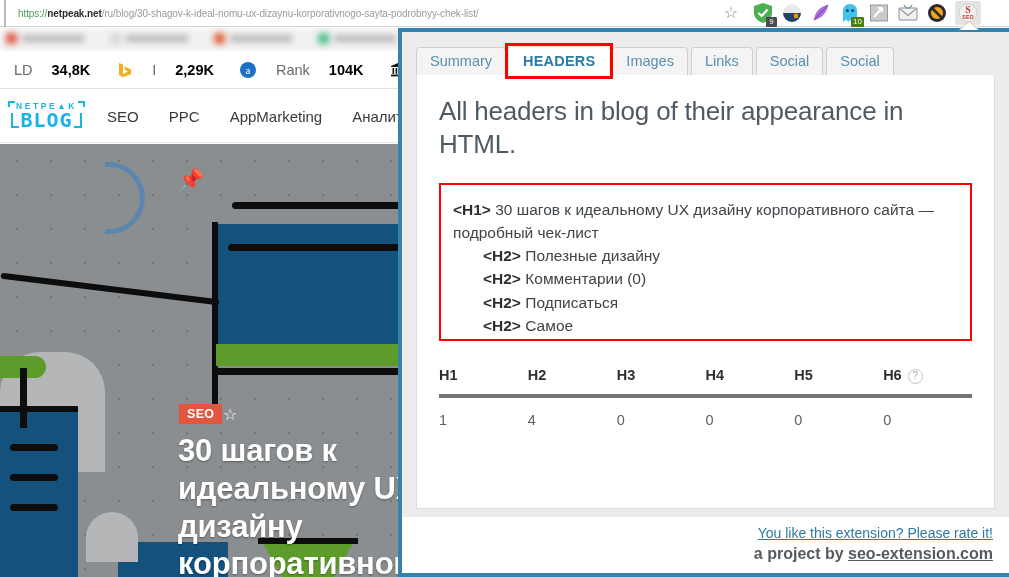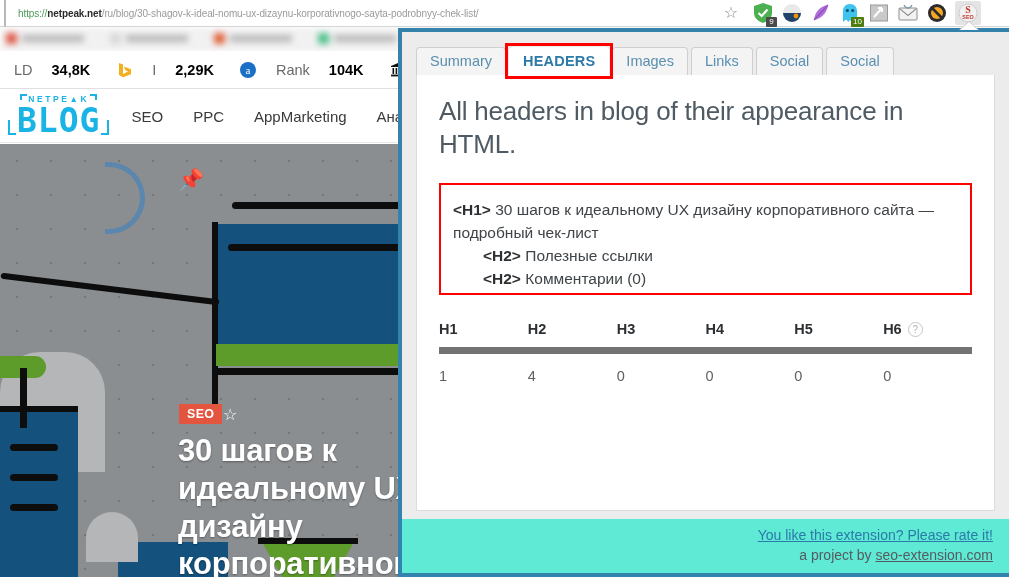--- a/index.html
+++ b/index.html
@@ -92,21 +92,21 @@
     font-size: 8.5px; color: #19b3e6; letter-spacing: 2.6px; font-weight: bold;
     position: relative; padding: 0 8px;
   }
   .logo-top::before, .logo-top::after {
     content: ''; position: absolute; top: -1px; width: 5px; height: 4px;
     border-top: 2px solid #19b3e6;
   }
   .logo-top::before { left: 0; border-left: 2px solid #19b3e6; }
   .logo-top::after { right: 0; border-right: 2px solid #19b3e6; }
   .logo-main {
-    font-size: 33px; color: #19b3e6; font-weight: bold; letter-spacing: 1px;
+    font-size: 20px; color: #19b3e6; font-weight: bold; letter-spacing: 1px;
     font-family: "DejaVu Sans Mono", monospace; position: relative; padding: 0 9px;
   }
   .logo-main::before, .logo-main::after {
     content: ''; position: absolute; bottom: 2px; width: 6px; height: 13px;
     border-bottom: 2px solid #19b3e6;
   }
   .logo-main::before { left: 0; border-left: 2px solid #19b3e6; }
   .logo-main::after { right: 0; border-right: 2px solid #19b3e6; }
   .navlink { font-size: 15px; color: #3a3a3a; margin-right: 30px; white-space: nowrap; }
 
@@ -170,36 +170,36 @@
     letter-spacing: -.2px; margin-bottom: 22px;
   }
   .headers-box { border: 2px solid #ff0000; padding: 13px 14px 2px 12px; margin-bottom: 22px; }
   .hline { font-size: 15.5px; color: #3f4448; line-height: 1.5; }
   .hline .tagname { font-weight: bold; color: #2c3033; }
   .hline.lvl2 { padding-left: 30px; }
 
   .htable { width: 100%; border-collapse: collapse; margin-top: 6px; }
   .htable th {
     text-align: left; font-size: 14.5px; color: #2c3033; font-weight: bold;
-    padding: 4px 0 10px 0; border-bottom: 7px solid #737373; width: 16.6%;
+    padding: 4px 0 10px 0; border-bottom: 4px solid #737373; width: 16.6%;
   }
   .htable td { font-size: 14.5px; color: #5b6165; padding: 14px 0 6px 0; }
   .help-ico {
     display: inline-flex; align-items: center; justify-content: center;
     width: 15px; height: 15px; border-radius: 50%; border: 1px solid #c6c6c6;
     color: #b0b0b0; font-size: 10px; font-weight: normal; margin-left: 6px;
     vertical-align: middle; line-height: 1;
   }
 
-  .popup-foot { flex: 0 0 auto; padding: 8px 16px 10px 14px; text-align: right; background: #5eead4; }
+  .popup-foot { flex: 0 0 auto; padding: 8px 16px 10px 14px; text-align: right; background: #ffffff; }
   .rate-link {
     display: block; font-size: 14px; color: #2b7aa8; text-decoration: underline;
     margin-bottom: 4px; white-space: nowrap;
   }
-  .proj { font-size: 14px; color: #555b60; white-space: nowrap; }
+  .proj { font-size: 16px; color: #555b60; white-space: nowrap; font-weight: bold; }
   .proj a { color: #555b60; text-decoration: underline; }
 </style>
 </head>
 <body>
 
 <div id="root">
 
   <div class="page">
 
     <div class="bookmarks">
@@ -324,25 +324,33 @@
       <div class="panel">
         <div class="panel-h">All headers in blog of their appearance in HTML.</div>
 
         <div class="headers-box">
           <div class="hline">
             <span class="tagname">&lt;H1&gt;</span>
             <span>30 шагов к идеальному UX дизайну корпоративного сайта — подробный чек-лист</span>
           </div>
           <div class="hline lvl2">
             <span class="tagname">&lt;H2&gt;</span>
-            <span>Полезные ссылки</span>
+            <span>Полезные дизайну</span>
           </div>
           <div class="hline lvl2">
             <span class="tagname">&lt;H2&gt;</span>
             <span>Комментарии (0)</span>
+          </div>
+          <div class="hline lvl2">
+            <span class="tagname">&lt;H2&gt;</span>
+            <span>Подписаться</span>
+          </div>
+          <div class="hline lvl2">
+            <span class="tagname">&lt;H2&gt;</span>
+            <span>Самое</span>
           </div>
         </div>
 
         <table class="htable">
           <thead>
             <tr>
               <th>H1</th>
               <th>H2</th>
               <th>H3</th>
               <th>H4</th>

